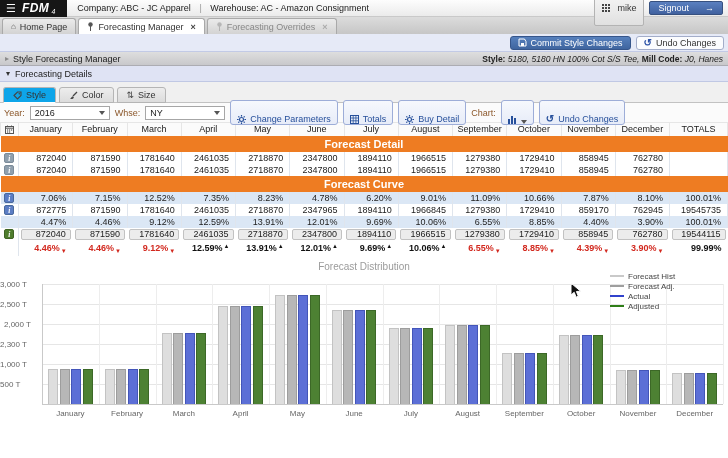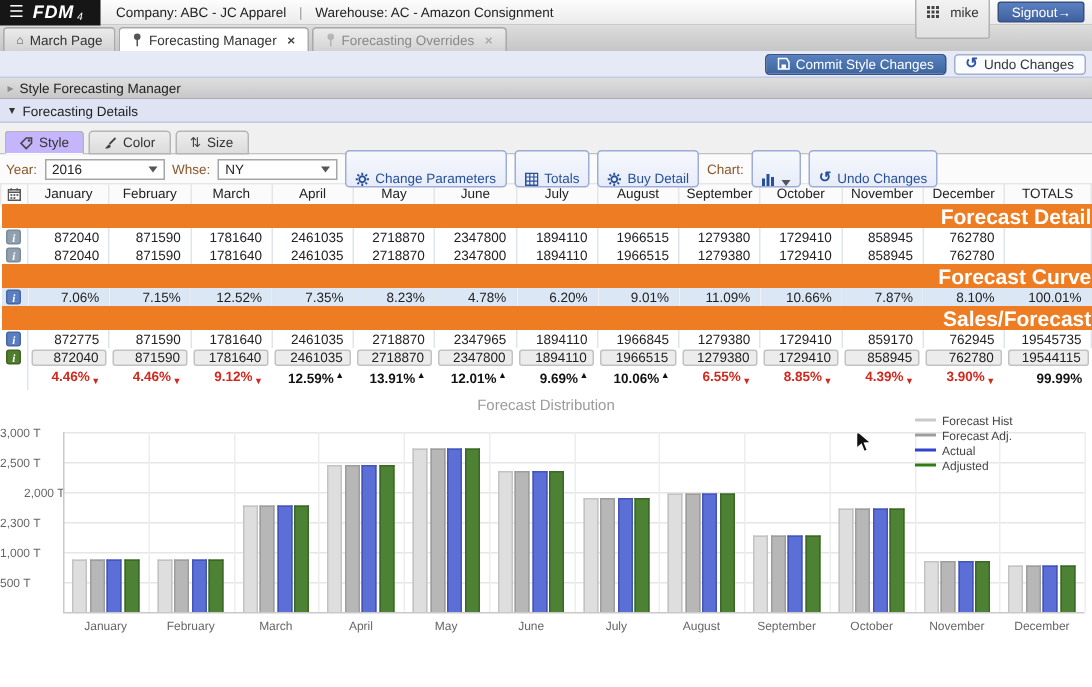--- a/index.html
+++ b/index.html
@@ -10,21 +10,21 @@
 
 .topbar{height:17px;background:linear-gradient(#fdfdfd,#ebebeb);border-bottom:1px solid #c9c9c9;display:flex;align-items:center}
 .logo{height:17px;background:#161616;color:#fff;display:flex;align-items:center;padding:0 12px 0 6px;gap:6px}
 .hamburger{font-size:11px;line-height:1;color:#fff}
 .fdm{font-style:italic;font-weight:bold;font-size:12px;letter-spacing:.5px}
 .fdmsub{font-size:7px;font-style:italic;align-self:flex-end;margin:0 0 2px -4px}
 .companyinfo{margin-left:10px;white-space:nowrap}
 .sep{color:#999;margin:0 6px}
 .topbar-right{margin-left:auto;display:flex;gap:5px;align-items:center;padding-right:5px}
 .btn-user{display:flex;align-items:center;gap:7px;background:linear-gradient(#f8f8f8,#e0e0e0);border:1px solid #b3b3b3;border-radius:2px;padding:12px 7px;color:#333;cursor:pointer}
-.btn-signout{display:flex;align-items:flex-start;gap:0;background:linear-gradient(#5a80c0,#40619f);border:1px solid #36507f;border-radius:2px;padding:1px 8px;color:#fff;cursor:pointer}
+.btn-signout{display:flex;align-items:flex-start;gap:16px;background:linear-gradient(#5a80c0,#40619f);border:1px solid #36507f;border-radius:2px;padding:1px 8px;color:#fff;cursor:pointer}
 
 
 .tabbar{height:17px;background:linear-gradient(#dcdcdc,#c6c6c6);display:flex;align-items:flex-end;padding-left:2px}
 .tab{display:flex;align-items:center;gap:4px;height:16px;padding:0 8px;background:linear-gradient(#ebebeb,#d3d3d3);border:1px solid #a9a9a9;border-bottom:none;border-radius:3px 3px 0 0;margin-right:2px;color:#333;cursor:pointer;white-space:nowrap}
 .tab.active{background:#fff}
 .tab .close{font-size:9px;color:#444;margin-left:3px;font-weight:bold}
 .tab.dim{color:#888}
 .tab.dim .close{color:#aaa}
 .tabicon{font-size:8px;color:#555}
 
@@ -41,35 +41,35 @@
 .styleinfo b{font-weight:bold}
 .styleinfo i{font-style:italic}
 
 
 .detailsbar{height:16px;background:#dfe3f4;border-bottom:1px solid #c0c8e4;display:flex;align-items:center;gap:5px;padding:0 6px}
 .detarrow{color:#333;font-size:8px}
 
 
 .viewtabs{height:21px;background:#f0f0f0;border-bottom:1px solid #c2c2c2;display:flex;align-items:flex-end;padding-left:3px}
 .vtab{display:flex;align-items:center;gap:4px;height:16px;padding:0 9px;background:linear-gradient(#ededed,#dcdcdc);border:1px solid #b5b5b5;border-radius:3px 3px 0 0;margin:0 3px -1px 0;color:#333;cursor:pointer}
-.vtab.active{background:#c4b5fd;border-bottom-color:#fff}
+.vtab.active{background:#0ea5e9;border-bottom-color:#fff}
 .vicon{font-size:9px;color:#444;line-height:1}
 
 
 .controlsrow{height:19px;background:#fbfbfb;display:flex;align-items:center;gap:5px;padding-left:4px}
 .ctl-label{color:#8b572a;white-space:nowrap}
 .selectbox{display:flex;align-items:center;justify-content:space-between;background:#fff;border:1px solid #a6a6a6;height:14px;padding:2px 4px;width:80px;cursor:pointer}
 .caret{width:0;height:0;border-left:3px solid transparent;border-right:3px solid transparent;border-top:4px solid #555}
 .btn-ctl{display:flex;align-items:flex-end;gap:4px;background:linear-gradient(#f6f8fd,#e7ecf8);border:1px solid #9dadd8;border-radius:3px;height:25px;padding:0 6px;color:#27509b;cursor:pointer;white-space:nowrap}
 
 
 table.fore{width:728px;table-layout:fixed;border-collapse:collapse;font-size:9px}
 .fore th{height:13px;font-weight:normal;color:#222;background:#fbfbfb;border:1px solid #e6e6e6;border-bottom:none;text-align:center;overflow:hidden;white-space:nowrap}
 .fore td{overflow:hidden;white-space:nowrap}
-tr.sec td{background:#ee7c22;color:#fff;font-weight:bold;text-align:right;height:16px;font-size:14px}
+tr.sec td{background:#ee7c22;color:#fff;font-weight:bold;text-align:center;height:16px;font-size:11px}
 td.icell{text-align:center;border-right:1px solid #dfe5ed;background:#fff;height:12px}
 td.num{text-align:right;padding-right:6px;border-right:1px solid #dfe5ed;background:#fff;color:#222;height:12px}
 tr.shaded td.num,tr.shaded td.icell{background:#dbe7f5}
 span.info{display:inline-block;width:10px;height:10px;border-radius:2px;color:#fff;font-size:7.5px;font-weight:bold;font-style:italic;line-height:10px;text-align:center;font-family:"Liberation Serif",serif;cursor:pointer}
 .info-gray{background:#90a0ae;border:1px solid #7c8c9a}
 .info-blue{background:#5b7dc4;border:1px solid #49699c}
 .info-green{background:#4f7d2d;border:1px solid #3f6424}
 td.inputcell{padding:1px 2px;background:#fff;height:13px}
 .box{background:#ececec;border:1px solid #c2c2c2;border-radius:2px;height:11px;line-height:9px;text-align:right;padding-right:4px;color:#222;cursor:text}
 tr.deltas td{height:15px;font-weight:bold;text-align:right;padding-right:6px;background:#fff}
@@ -132,21 +132,21 @@
       <div class="btn-signout">
         <span>Signout</span>
         <span>→</span>
       </div>
     </div>
   </div>
 
   <div class="tabbar">
     <div class="tab">
       <span class="tabicon">⌂</span>
-      <span>March Page</span>
+      <span>Home Page</span>
     </div>
     <div class="tab active">
       <svg class="tabicon" width="7" height="9" viewBox="0 0 7 9">
           <circle cx="3.5" cy="2.5" r="2.2" fill="#555"></circle>
           <rect x="3" y="4" width="1" height="5" fill="#555"></rect>
         </svg>
       <span>Forecasting Manager</span>
       <span class="close">×</span>
     </div>
     <div class="tab dim">
@@ -169,20 +169,26 @@
     </div>
     <div class="btn-undo">
       <span class="undoglyph">↺</span>
       <span>Undo Changes</span>
     </div>
   </div>
 
   <div class="secheader">
     <span class="secarrow">▸</span>
     <span>Style Forecasting Manager</span>
+    <span class="styleinfo">
+      <b>Style:</b>
+      <i>5180, 5180 HN 100% Cot S/S Tee,</i>
+      <b>Mill Code:</b>
+      <i>J0, Hanes</i>
+    </span>
   </div>
 
   <div class="detailsbar">
     <span class="detarrow">▾</span>
     <span>Forecasting Details</span>
   </div>
 
   <div class="viewtabs">
     <div class="vtab active">
       <svg class="vicon" width="9" height="9" viewBox="0 0 9 9">
@@ -367,39 +373,52 @@
           <td class="num">8.23%</td>
           <td class="num">4.78%</td>
           <td class="num">6.20%</td>
           <td class="num">9.01%</td>
           <td class="num">11.09%</td>
           <td class="num">10.66%</td>
           <td class="num">7.87%</td>
           <td class="num">8.10%</td>
           <td class="num">100.01%</td>
         </tr>
-        <tr class="sec">
-          <td colspan="14">Sales/Forecast</td>
-        </tr>
         <tr>
           <td class="icell"><span class="info info-blue">i</span></td>
           <td class="num">872775</td>
           <td class="num">871590</td>
           <td class="num">1781640</td>
           <td class="num">2461035</td>
           <td class="num">2718870</td>
           <td class="num">2347965</td>
           <td class="num">1894110</td>
           <td class="num">1966845</td>
           <td class="num">1279380</td>
           <td class="num">1729410</td>
           <td class="num">859170</td>
           <td class="num">762945</td>
           <td class="num">19545735</td>
         </tr>
+        <tr class="shaded">
+          <td class="icell"></td>
+          <td class="num">4.47%</td>
+          <td class="num">4.46%</td>
+          <td class="num">9.12%</td>
+          <td class="num">12.59%</td>
+          <td class="num">13.91%</td>
+          <td class="num">12.01%</td>
+          <td class="num">9.69%</td>
+          <td class="num">10.06%</td>
+          <td class="num">6.55%</td>
+          <td class="num">8.85%</td>
+          <td class="num">4.40%</td>
+          <td class="num">3.90%</td>
+          <td class="num">100.01%</td>
+        </tr>
         <tr>
           <td class="icell"><span class="info info-green">i</span></td>
           <td class="inputcell">
             <div class="box">872040</div>
           </td>
           <td class="inputcell">
             <div class="box">871590</div>
           </td>
           <td class="inputcell">
             <div class="box">1781640</div>
@@ -459,21 +478,21 @@
     <svg class="cursor" style="left:570px;top:26px" width="12" height="17" viewBox="0 0 12 17">
       <path d="M1 1 L1 13 L4.2 10.3 L6.1 15.2 L8.3 14.2 L6.4 9.5 L10.6 9.2 Z" fill="#111" stroke="#fff" stroke-width="1"></path>
     </svg>
   <div class="gridh" style="left: 42px; top: 128px; width: 681px;"></div>
       <div class="ylab" style="left: 0px; top: 124px;">500 T</div>
       <div class="gridh" style="left: 42px; top: 108px; width: 681px;"></div>
       <div class="ylab" style="left: 0px; top: 104px;">1,000 T</div>
       <div class="gridh" style="left: 42px; top: 88px; width: 681px;"></div>
       <div class="ylab" style="left: 0px; top: 84px;">2,300 T</div>
       <div class="gridh" style="left: 42px; top: 68px; width: 681px;"></div>
-      <div class="ylab" style="left: 16px; top: 64px;">2,000 T</div>
+      <div class="ylab" style="left: 4px; top: 64px;">2,000 T</div>
       <div class="gridh" style="left: 42px; top: 48px; width: 681px;"></div>
       <div class="ylab" style="left: 0px; top: 44px;">2,500 T</div>
       <div class="gridh" style="left: 42px; top: 28px; width: 681px;"></div>
       <div class="ylab" style="left: 0px; top: 24px;">3,000 T</div>
       <div class="gridh axisline" style="left: 42px; top: 148px; width: 681px;"></div>
       <div class="vline axisline" style="left: 42px; top: 28px; height: 120px;"></div>
       <div class="vline" style="left: 98.75px; top: 28px; height: 120px;"></div>
       <div class="vline" style="left: 155.5px; top: 28px; height: 120px;"></div>
       <div class="vline" style="left: 212.25px; top: 28px; height: 120px;"></div>
       <div class="vline" style="left: 269px; top: 28px; height: 120px;"></div>

